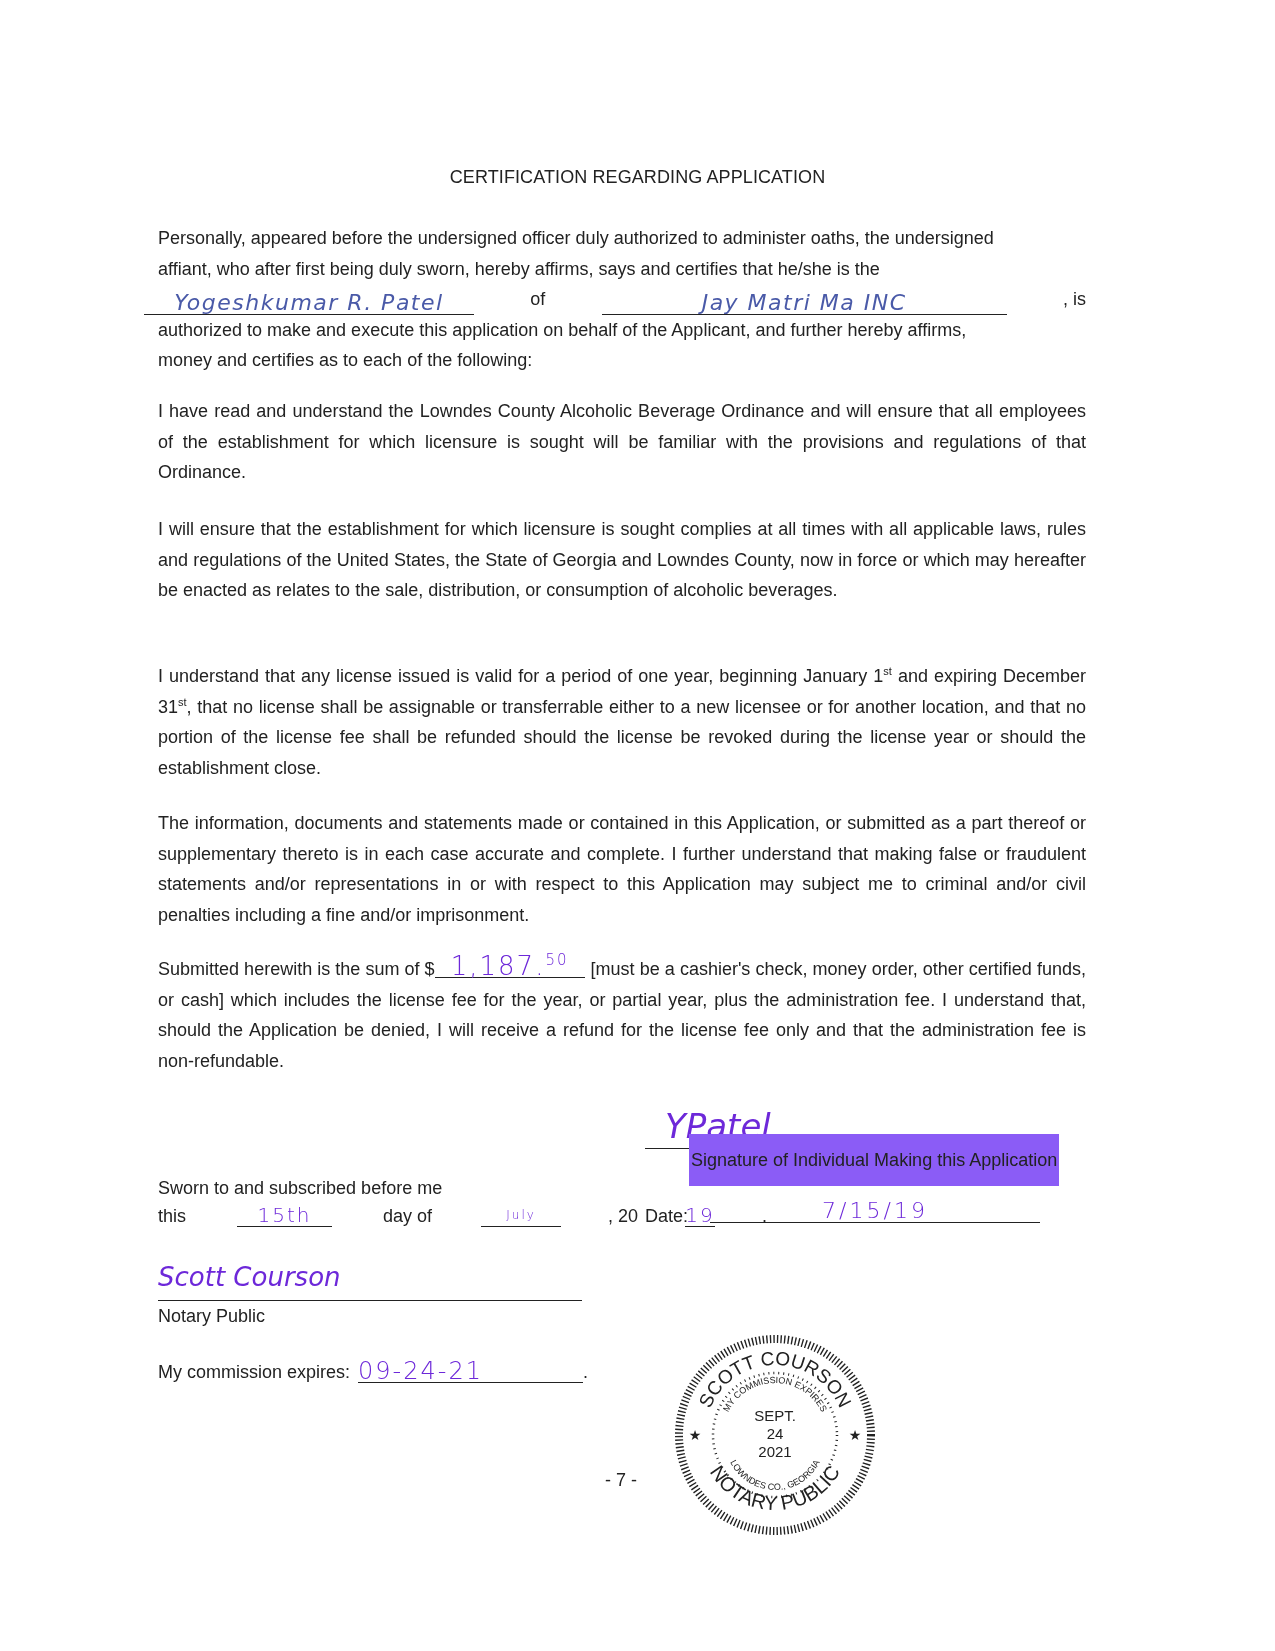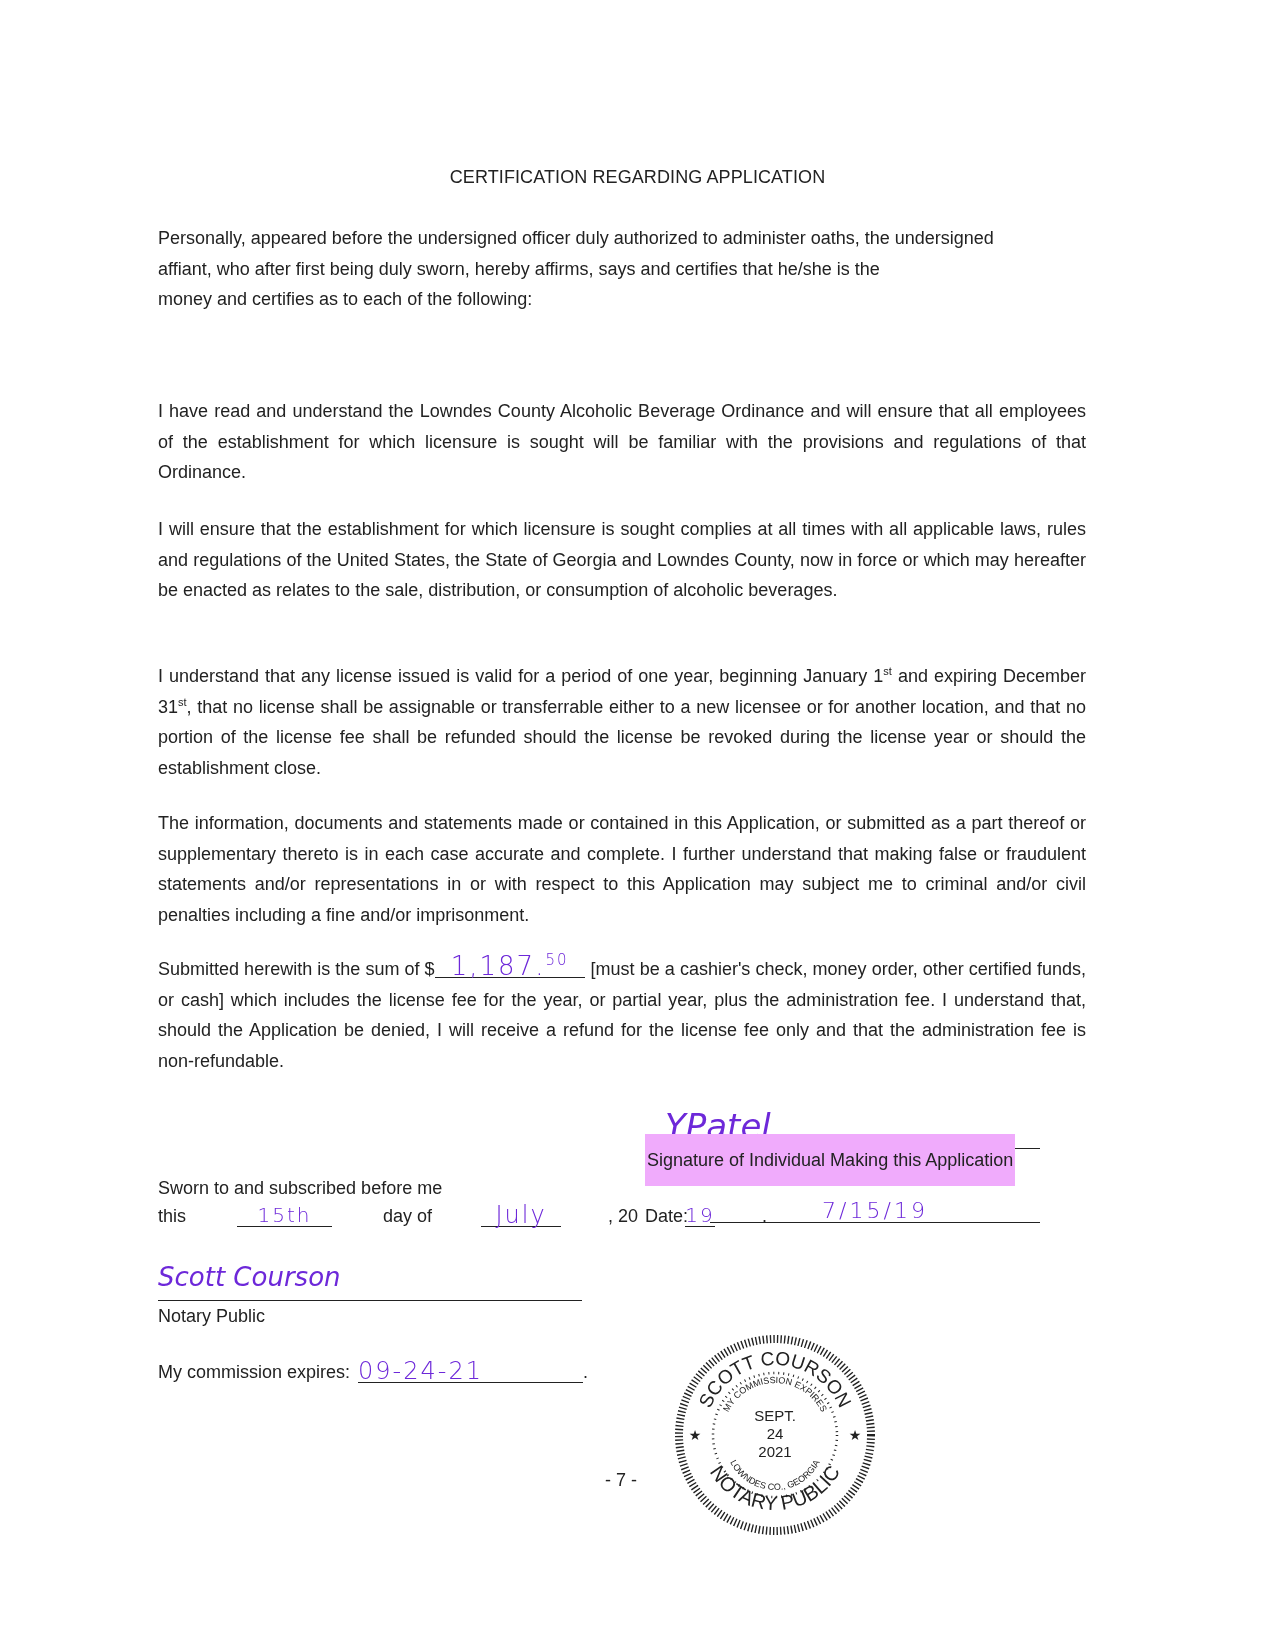--- a/index.html
+++ b/index.html
@@ -11,35 +11,42 @@
   .para { position: absolute; left: 158px; width: 928px; font-size: 18px; line-height: 30.5px;
           text-align: justify; color: #222; }
   .para p { margin: 0; }
   .hand { font-family: "DejaVu Sans", sans-serif; font-style: italic; color: #4a5aa8;
           font-weight: 300; letter-spacing: 1.5px; }
   .hand-dark { font-family: "DejaVu Sans", sans-serif; color: #6d28d9; font-weight: 300; letter-spacing: 2px; }
   .uline { display: inline-block; border-bottom: 1.5px solid #222; text-align: center; line-height: 22px; }
   sup { font-size: 11px; line-height: 0; }
   .abs { position: absolute; }
   .label { font-size: 18px; color: #222; }
-  .hl { background: #f0abfc; padding: 16px 2px; }
+  .hl { background: #8b5cf6; padding: 16px 2px; margin-left: 44px; }
   .sigline { border-bottom: 1.5px solid #222; }
   .seal { position: absolute; left: 675px; top: 1335px; width: 200px; height: 200px; }
   .page-num { position: absolute; left: 605px; top: 1470px; font-size: 18px; color: #222; }
 </style>
 </head>
 <body>
 
 <div class="page">
 
   <div class="title">CERTIFICATION REGARDING APPLICATION</div>
 
   <div class="para" style="top:223px;">
     <p>Personally, appeared before the undersigned officer duly authorized to administer oaths, the undersigned</p>
     <p>affiant, who after first being duly sworn, hereby affirms, says and certifies that he/she is the</p>
+    <p style="display:flex; align-items:flex-end; justify-content:space-between;">
+      <span class="uline hand" style="width:330px; margin-left:-14px; font-size:22px;">Yogeshkumar R. Patel</span>
+      <span>of</span>
+      <span class="uline hand" style="width:405px; font-size:22px;">Jay Matri Ma INC</span>
+      <span>, is</span>
+    </p>
+    <p>authorized to make and execute this application on behalf of the Applicant, and further hereby affirms,</p>
     <p>money and certifies as to each of the following:</p>
   </div>
 
   <div class="para" style="top:396px;">
     <p>I have read and understand the Lowndes County Alcoholic Beverage Ordinance and will ensure that all employees of the establishment for which licensure is sought will be familiar with the provisions and regulations of that Ordinance.</p>
   </div>
 
   <div class="para" style="top:514px;">
     <p>I will ensure that the establishment for which licensure is sought complies at all times with all applicable laws, rules and regulations of the United States, the State of Georgia and Lowndes County, now in force or which may hereafter be enacted as relates to the sale, distribution, or consumption of alcoholic beverages.</p>
   </div>
@@ -63,21 +70,21 @@
     <span class="hl">Signature of Individual Making this Application</span>
   </div>
   <div class="abs label" style="left:645px; top:1206px;">Date:</div>
   <div class="abs uline hand-dark" style="left:710px; top:1200px; width:330px; font-size:22px; letter-spacing:3px;">7/15/19</div>
 
   <div class="abs label" style="left:158px; top:1178px;">Sworn to and subscribed before me</div>
   <div class="abs label" style="left:158px; top:1204px; display:flex; align-items:flex-end;gap:47px;">
     <span>this</span>
     <span class="uline hand-dark" style="width:95px; margin:0 4px; font-size:20px;">15th</span>
     <span>day of</span>
-    <span class="uline hand-dark" style="width:80px; margin-left:2px; font-size:24px;">July</span>
+    <span class="uline hand-dark" style="width:80px; margin-left:2px; font-size:12px;">July</span>
     <span>, 20</span>
     <span class="uline hand-dark" style="width:30px; font-size:20px;">19</span>
     <span>.</span>
   </div>
   <div class="abs sigline" style="left:158px; top:1256px; width:424px; height:44px;">
     <span class="abs hand-dark" style="left:0; top:6px; font-size:26px; font-style:italic; letter-spacing:0;">Scott Courson</span>
   </div>
   <div class="abs label" style="left:158px; top:1306px;">Notary Public</div>
   <div class="abs label" style="left:158px; top:1360px; display:flex; align-items:flex-end;justify-content:center;">
     <span>My commission expires:</span>

